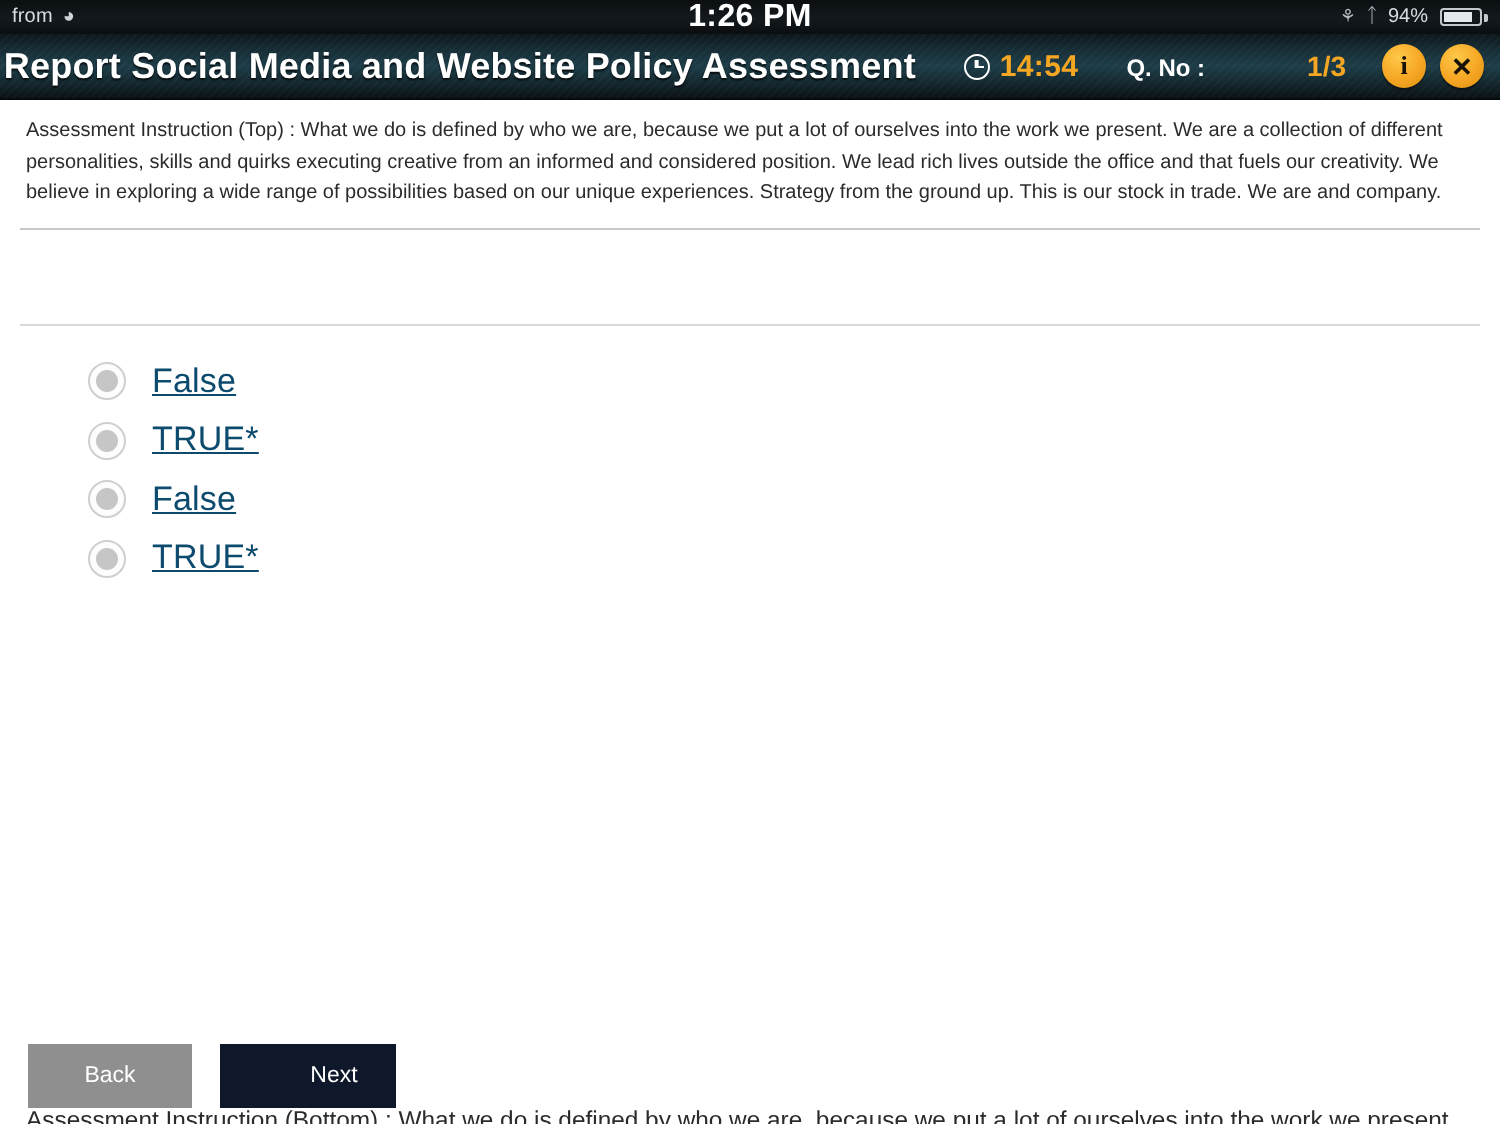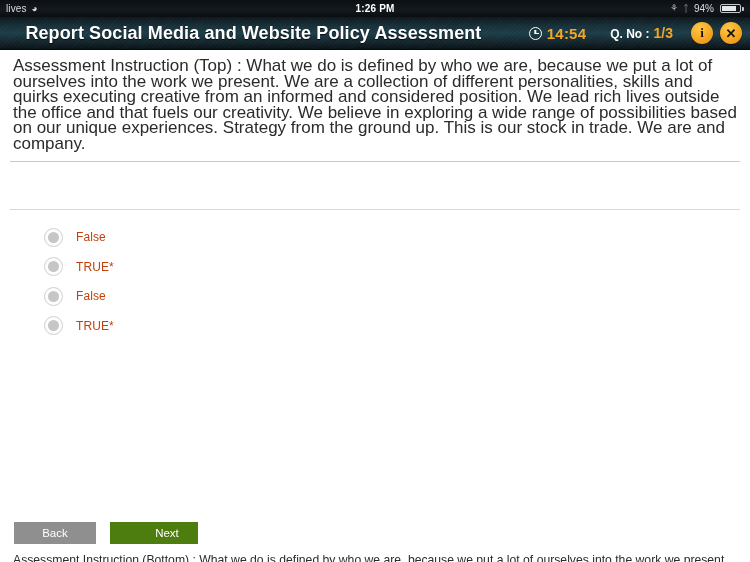--- a/index.html
+++ b/index.html
@@ -31,21 +31,21 @@
     gap: 5px;
     color: #d8dcde;
     font-size: 10px;
     letter-spacing: 0.1px;
   }
   .status-center {
     position: absolute;
     left: 0; right: 0;
     text-align: center;
     color: #ffffff;
-    font-size: 10px;
+    font-size: 16px;
     font-weight: bold;
     letter-spacing: 0.2px;
   }
   .status-right {
     margin-left: auto;
     display: flex;
     align-items: center;
     gap: 5px;
     color: #d8dcde;
     font-size: 10px;
@@ -160,20 +160,21 @@
   }
   .qno-label {
     color: #ffffff;
     font-size: 12px;
     font-weight: bold;
   }
   .qno-value {
     color: #f5a623;
     font-size: 14px;
     font-weight: bold;
+    margin-left: 47px;
   }
   .header-btns {
     display: inline-flex;
     align-items: center;
     gap: 7px;
     margin-left: 18px;
   }
   .circle-btn {
     width: 22px;
     height: 22px;
@@ -193,21 +194,21 @@
     font-size: 13px;
   }
 
   
   .content {
     padding: 0;
     position: relative;
   }
   .instr-top {
     color: #2b2b2b;
-    font-size: 17px;
+    font-size: 10px;
     line-height: 15.6px;
     padding: 8px 13px 0 13px;
     text-align: left;
   }
   .rule {
     height: 1px;
     background: #c9c9c9;
     margin: 9px 10px 0 10px;
   }
   .rule.light {
@@ -242,50 +243,51 @@
     justify-content: center;
     flex: 0 0 auto;
   }
   .radio-dot {
     width: 11px;
     height: 11px;
     border-radius: 50%;
     background: #c6c6c6;
   }
   .option-label {
-    color: #c2410c;
-    font-size: 12px;
+    color: #0c4a6e;
+    font-size: 17px;
     letter-spacing: 0.1px;
+    text-decoration: underline;
   }
 
   
   .nav-buttons {
     position: absolute;
     left: 14px;
     top: 472px;
     display: flex;
     gap: 14px;
   }
   .nav-btn {
     width: 82px;
-    height: 22px;
+    height: 32px;
     display: flex;
     align-items: center;
     justify-content: center;
     color: #ffffff;
     font-size: 11.5px;
     border: none;
     font-family: "Liberation Sans", sans-serif;
   }
   .nav-btn.back {
     background: #8f8f8f;
     width: 82px;
   }
   .nav-btn.next {
-    background: #4d7c0f;
+    background: #0f172a;
     width: 88px;
     padding-left: 32px;
   }
 
   .instr-bottom {
     position: absolute;
     left: 0;
     top: 503px;
     width: 750px;
     color: #2b2b2b;
@@ -295,21 +297,21 @@
     box-sizing: border-box;
     overflow: hidden;
     height: 59px;
   }
 </style>
 </head>
 <body>
 
 <div class="status-bar">
   <div class="status-left">
-    <span>lives</span>
+    <span>from</span>
     <span class="wifi-icon">◕</span>
   </div>
   <div class="status-center">1:26 PM</div>
   <div class="status-right">
     <span class="rotlock-icon">⚘</span>
     <span class="bt-icon">ᛏ</span>
     <span>94%</span>
     <span class="battery">
       <span class="battery-body">
           <span class="battery-fill"></span>

